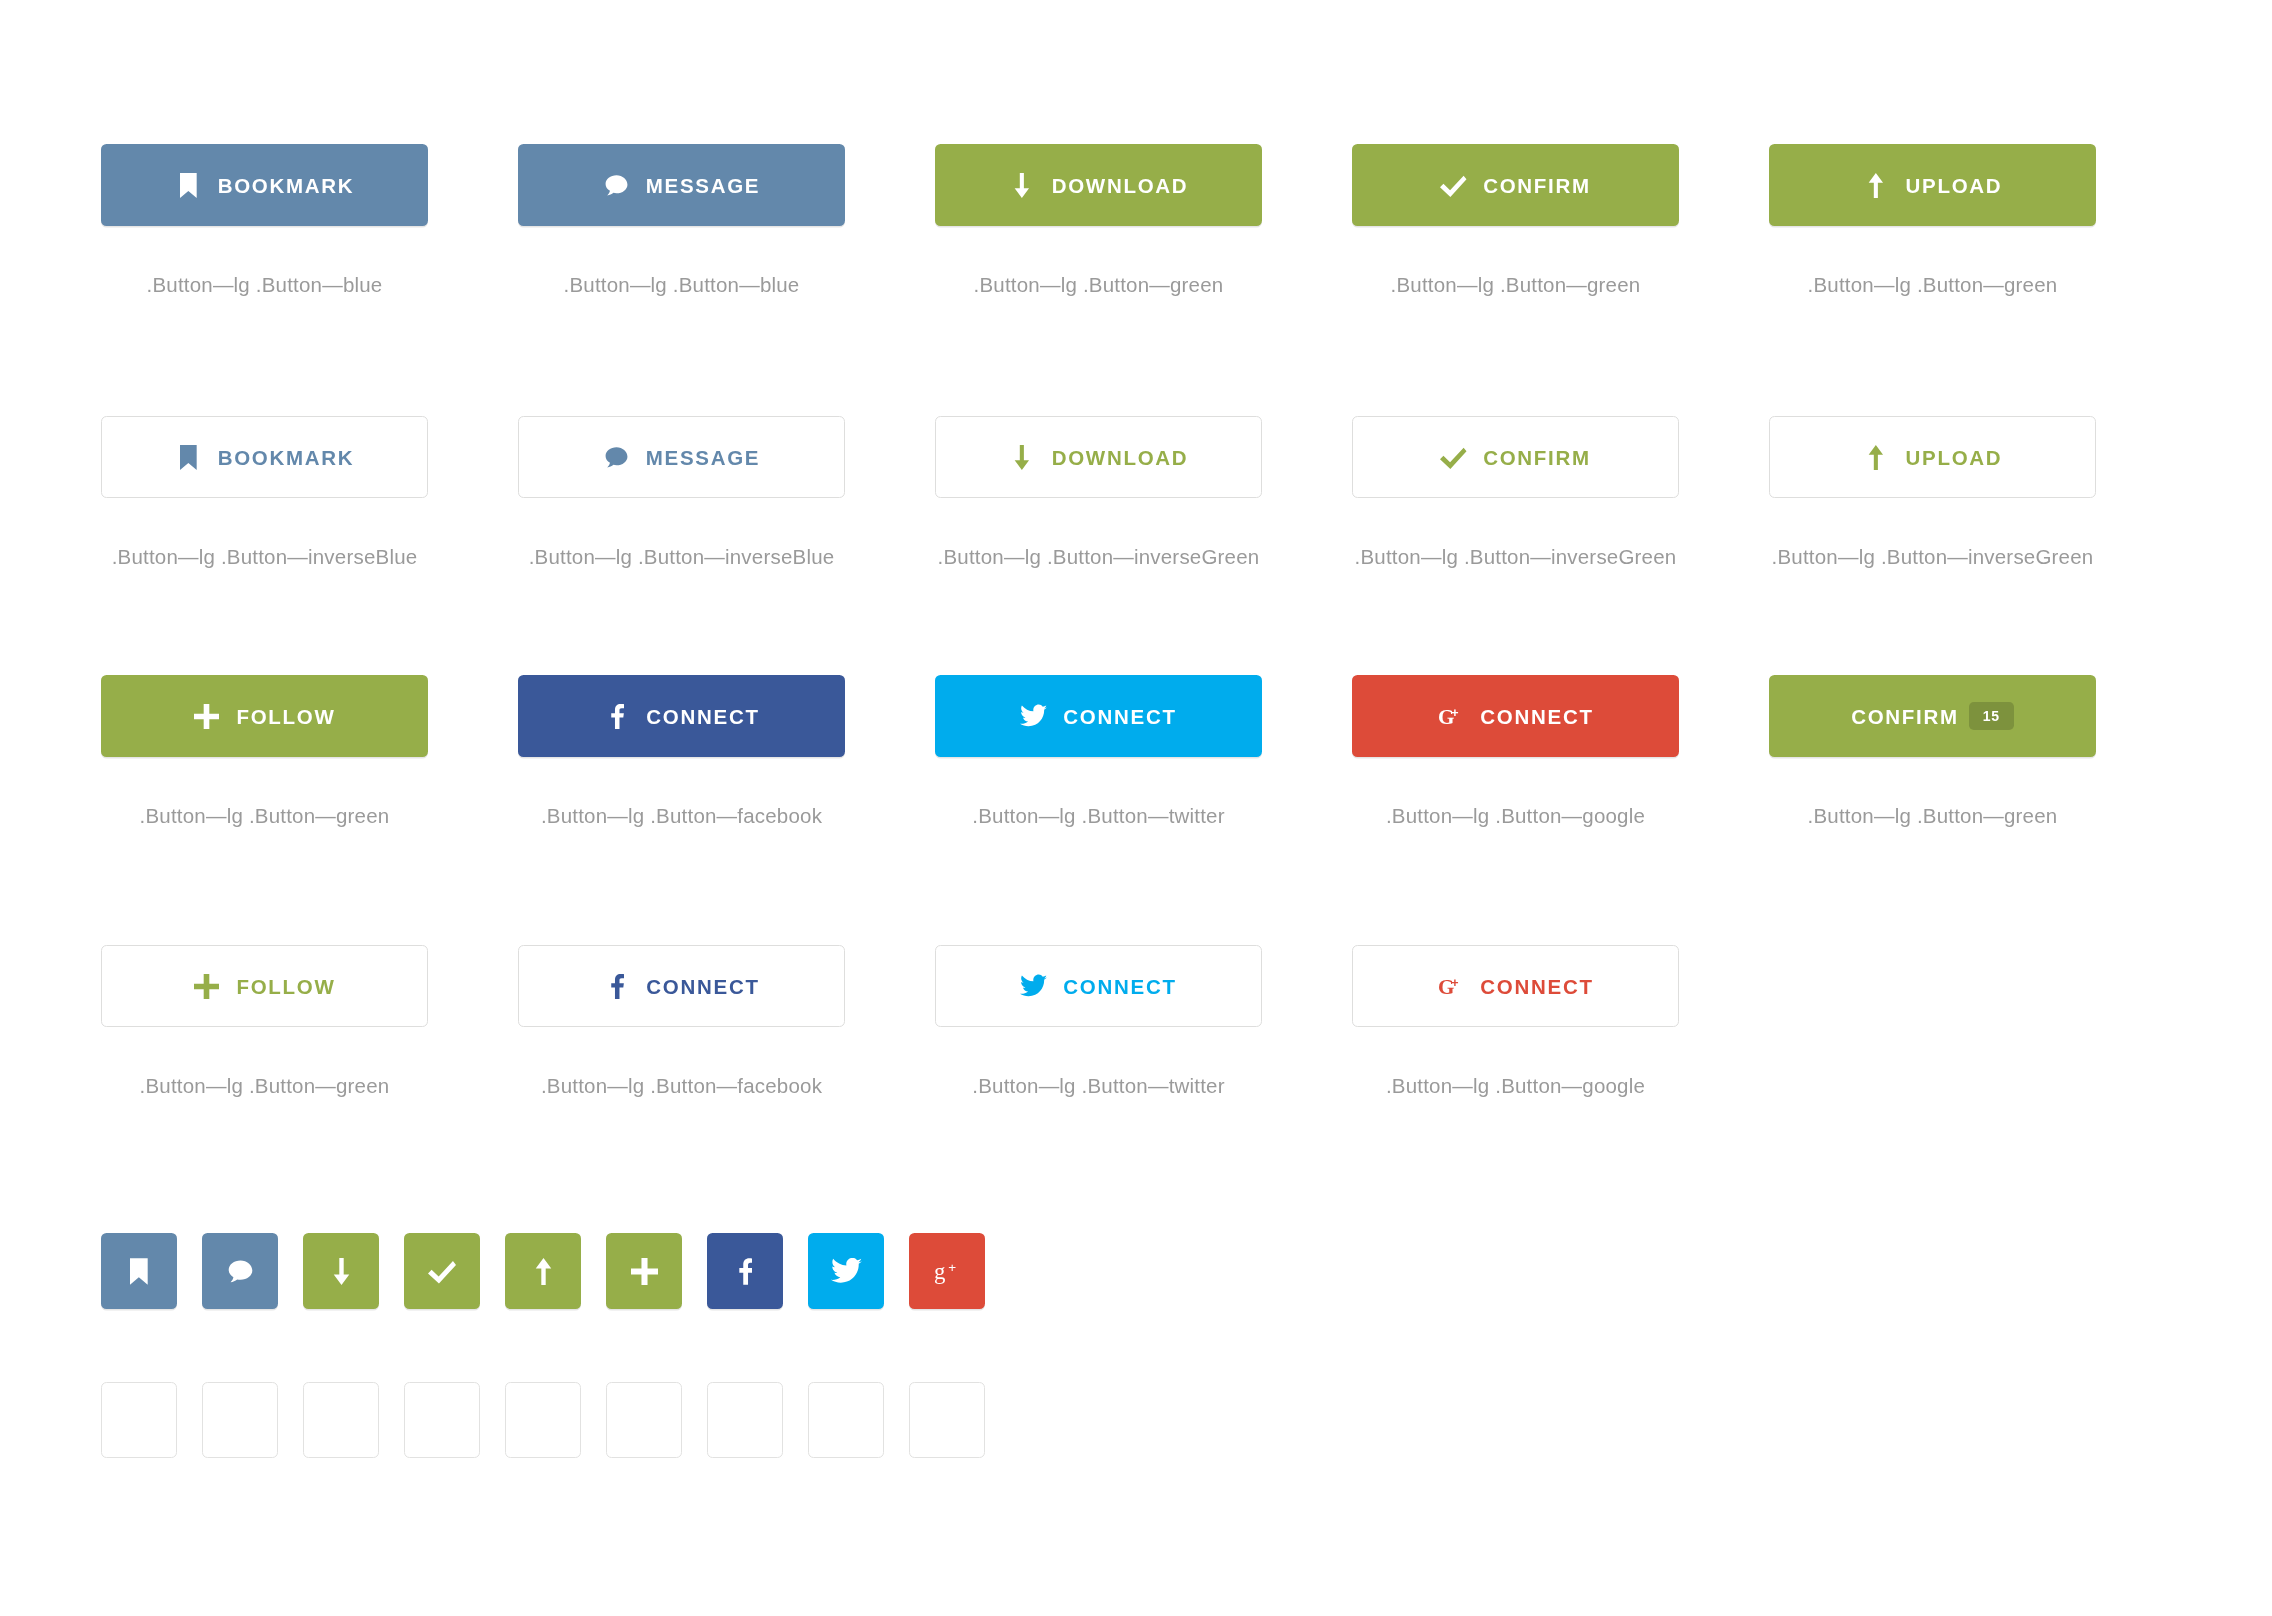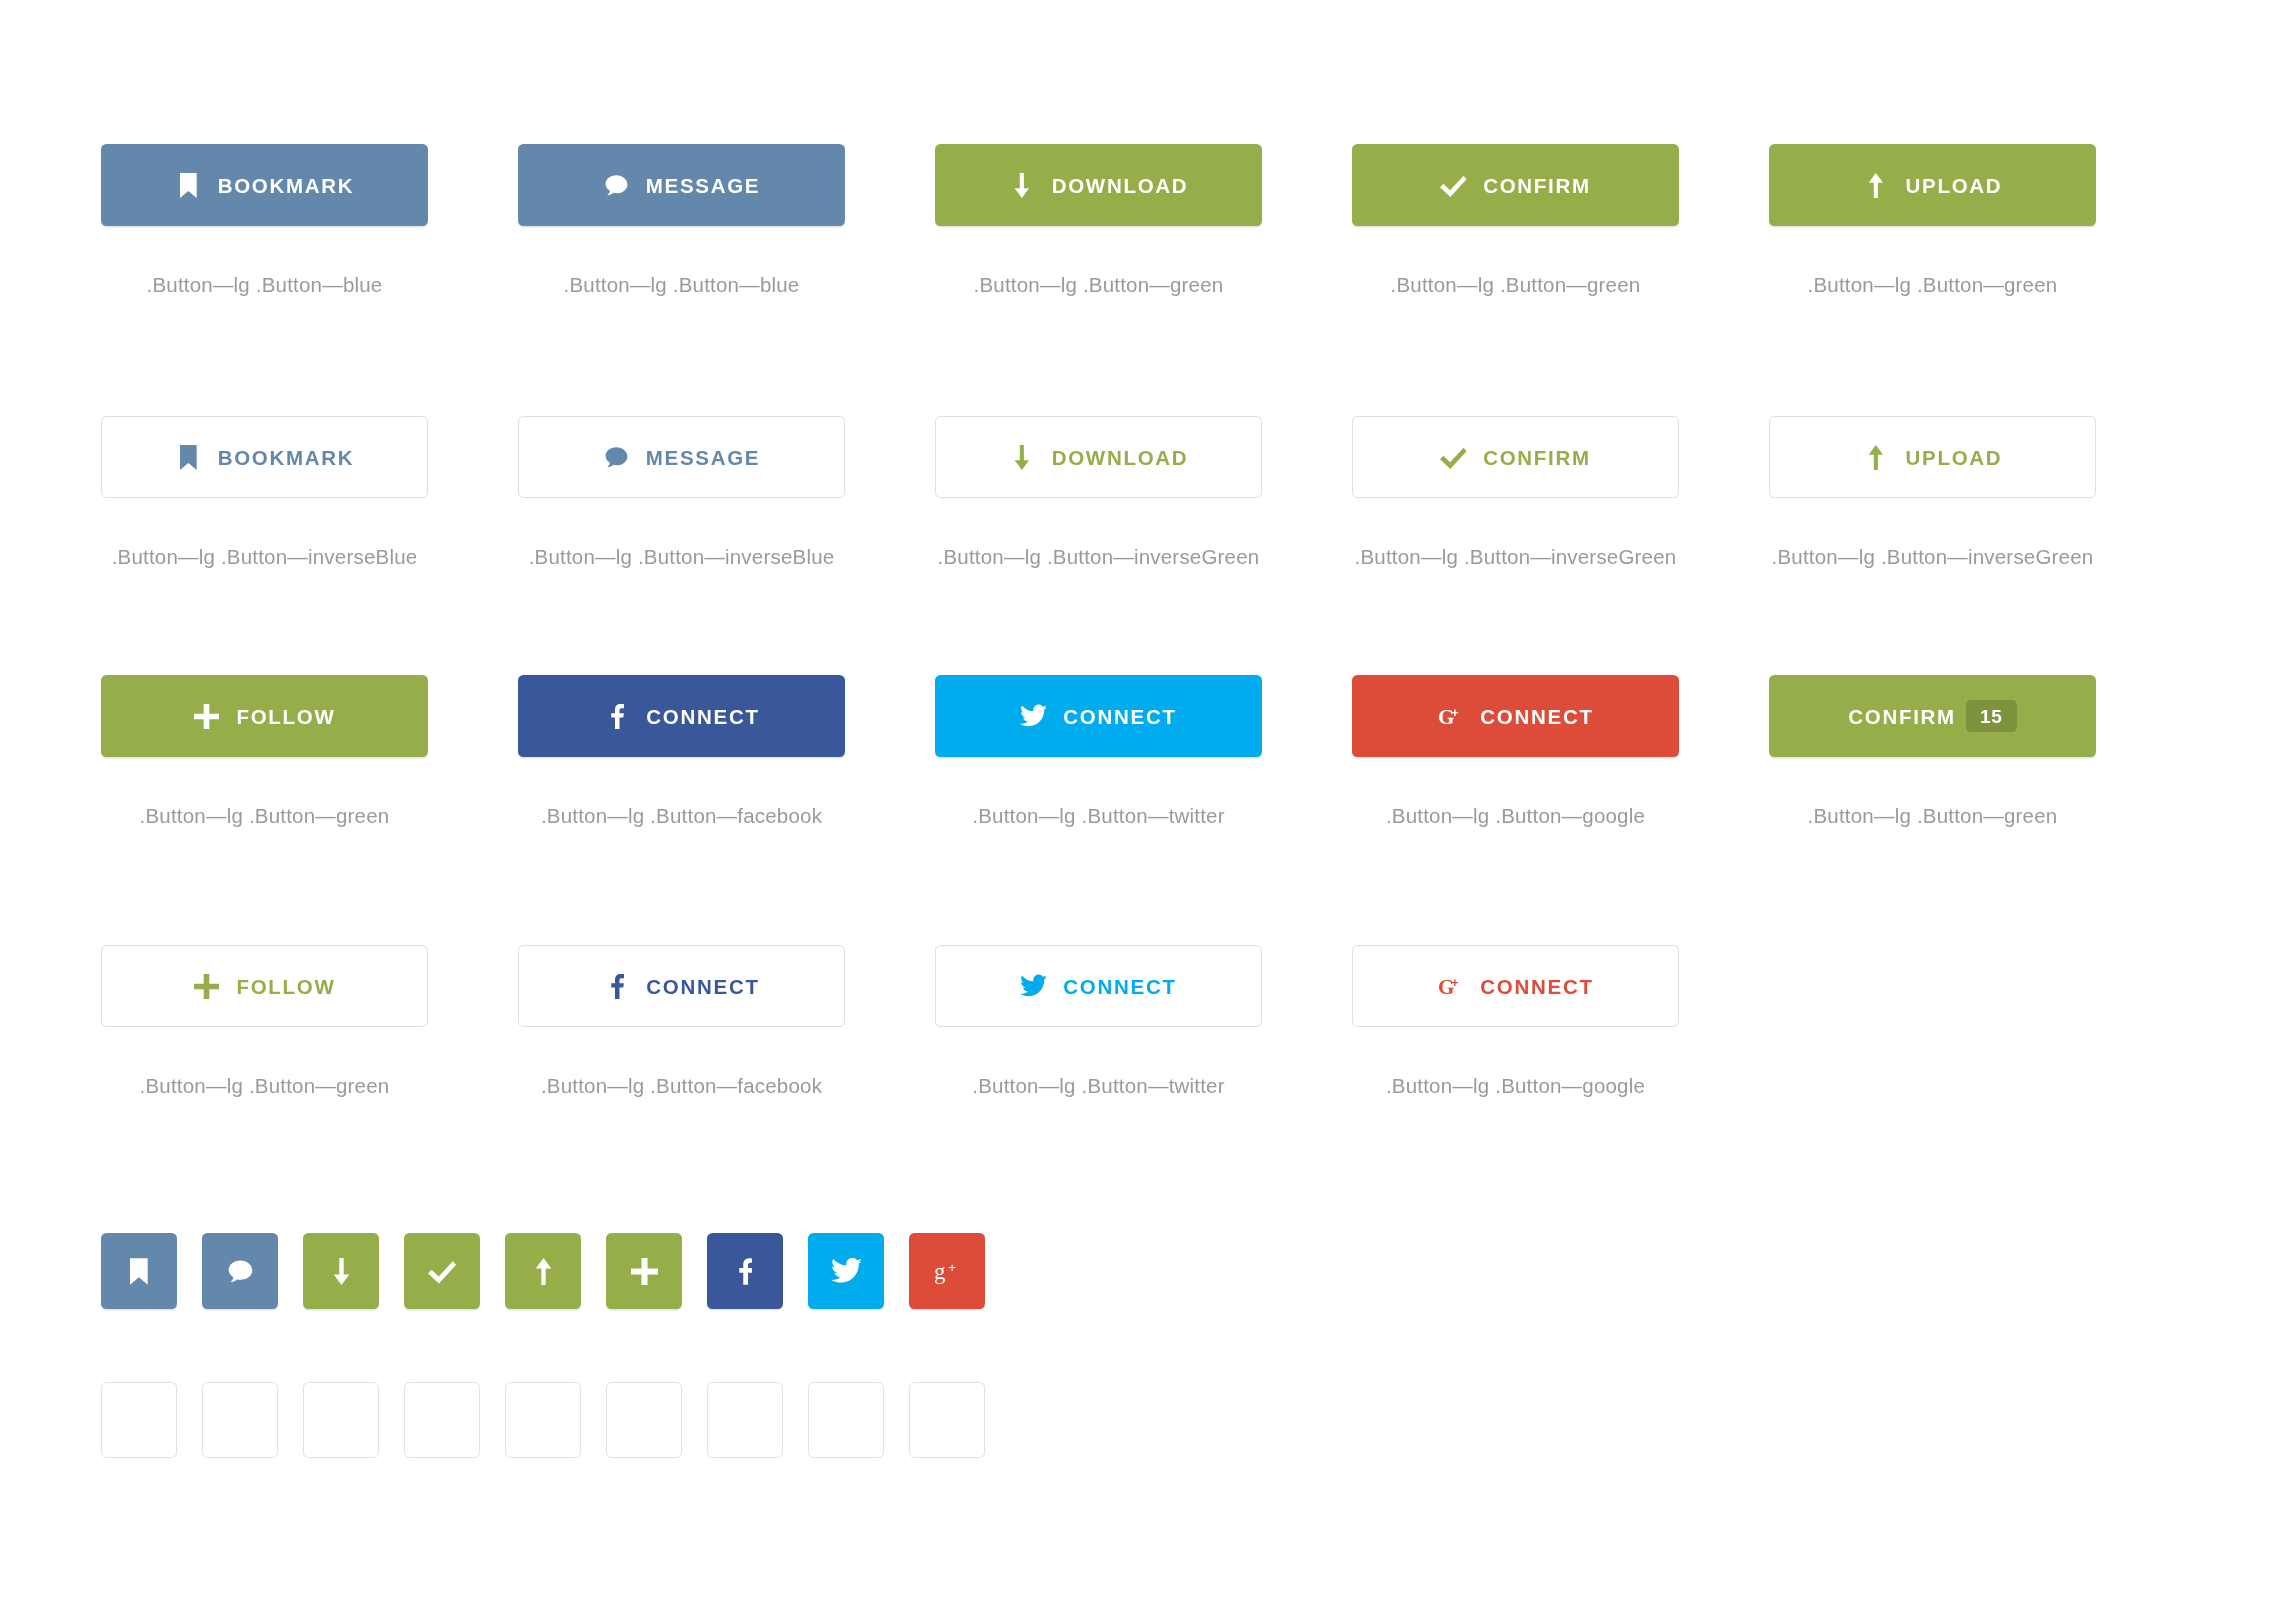--- a/index.html
+++ b/index.html
@@ -86,21 +86,21 @@
   .v-inverseGoogle{color:#dd4b39;}
 
   
   .badge{
     display:inline-block;
     margin-left:10px;
     background:rgba(0,0,0,0.16);
     color:#ffffff;
     border-radius:4.7px;
     padding:7px 14px 6.3px;
-    font-size:19px;
+    font-size:14px;
     font-weight:bold;
     letter-spacing:0.8px;
     line-height:1;
   }
 
   
   .caption{
     width:327px;
     margin-top:47px;
     text-align:center;

